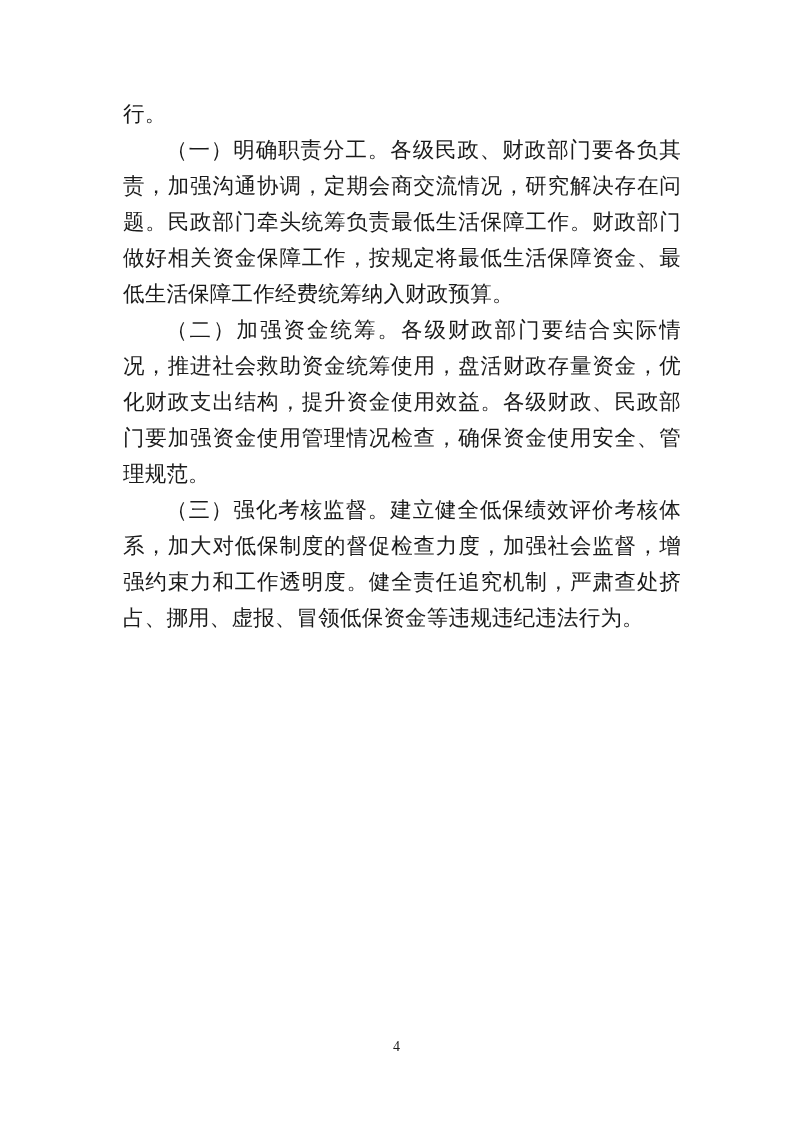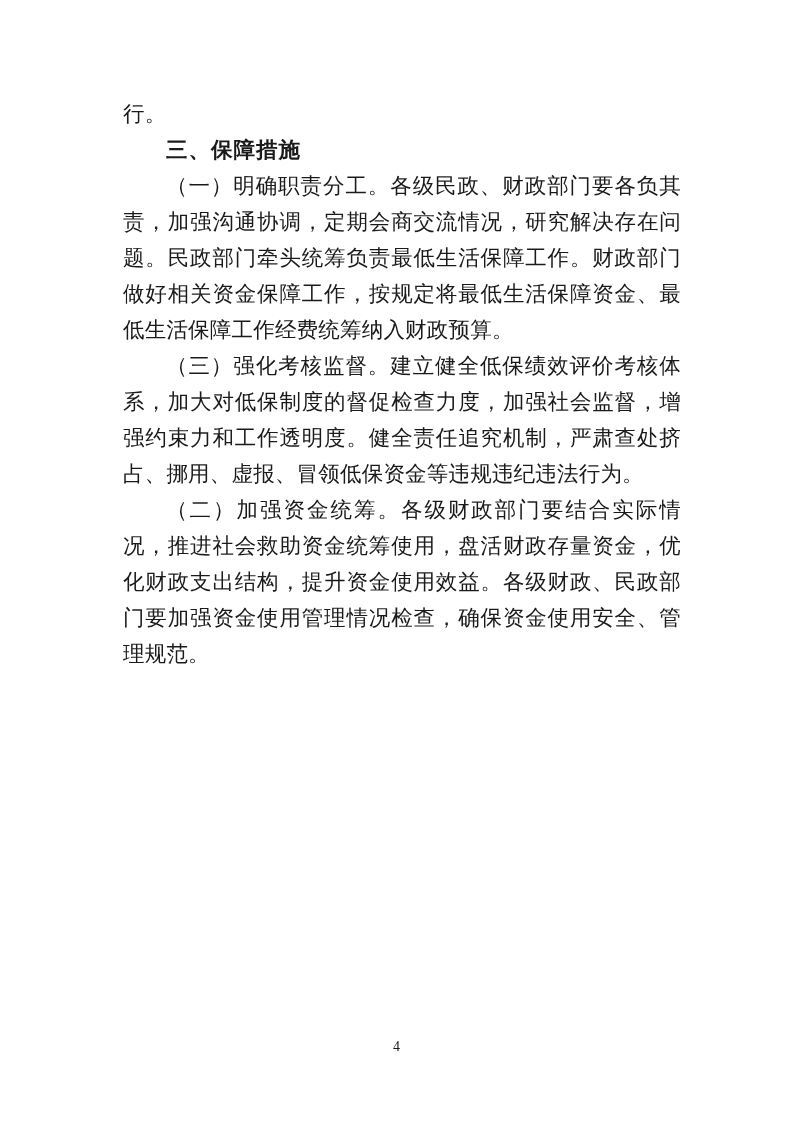--- a/index.html
+++ b/index.html
@@ -51,21 +51,20 @@
     line-height: 18px;
     color: #1a1a1a;
   }
 </style>
 </head>
 <body>
 
 <div class="page">
   <div class="document-body">
       <p class="para continuation">行。</p>
-      <p class="para heading">三、保障措施</p>
       <p class="para body">（一）明确职责分工。各级民政、财政部门要各负其责，加强沟通协调，定期会商交流情况，研究解决存在问题。民政部门牵头统筹负责最低生活保障工作。财政部门做好相关资金保障工作，按规定将最低生活保障资金、最低生活保障工作经费统筹纳入财政预算。</p>
+      <p class="para body">（二）加强资金统筹。各级财政部门要结合实际情况，推进社会救助资金统筹使用，盘活财政存量资金，优化财政支出结构，提升资金使用效益。各级财政、民政部门要加强资金使用管理情况检查，确保资金使用安全、管理规范。</p>
       <p class="para body">（三）强化考核监督。建立健全低保绩效评价考核体系，加大对低保制度的督促检查力度，加强社会监督，增强约束力和工作透明度。健全责任追究机制，严肃查处挤占、挪用、虚报、冒领低保资金等违规违纪违法行为。</p>
-      <p class="para body">（二）加强资金统筹。各级财政部门要结合实际情况，推进社会救助资金统筹使用，盘活财政存量资金，优化财政支出结构，提升资金使用效益。各级财政、民政部门要加强资金使用管理情况检查，确保资金使用安全、管理规范。</p>
     </div>
   <div class="page-footer">
     <span>4</span>
   </div>
 </div>
 
 </body></html>

